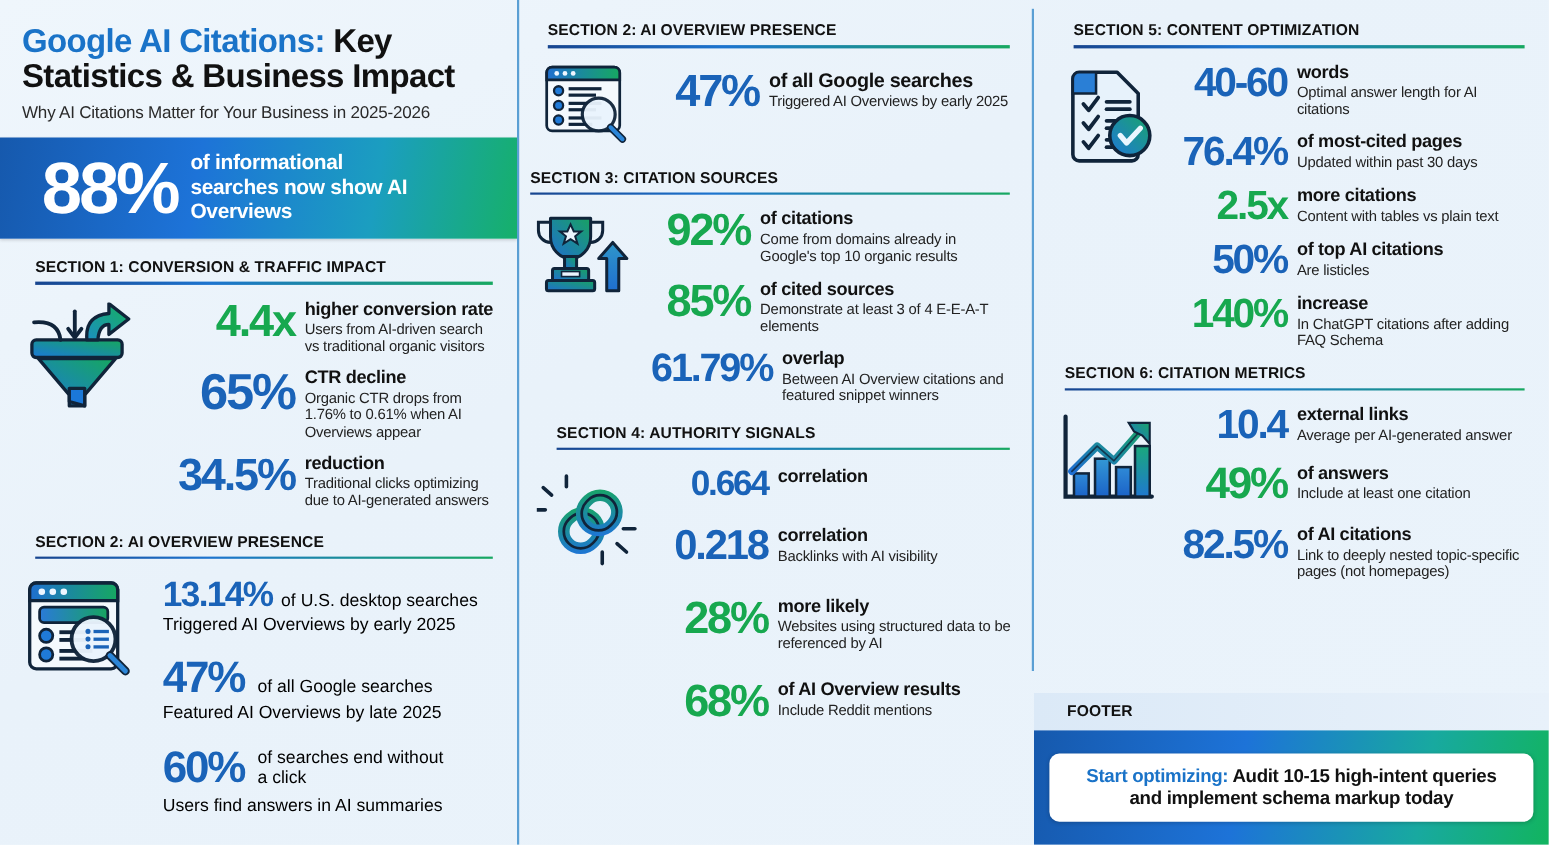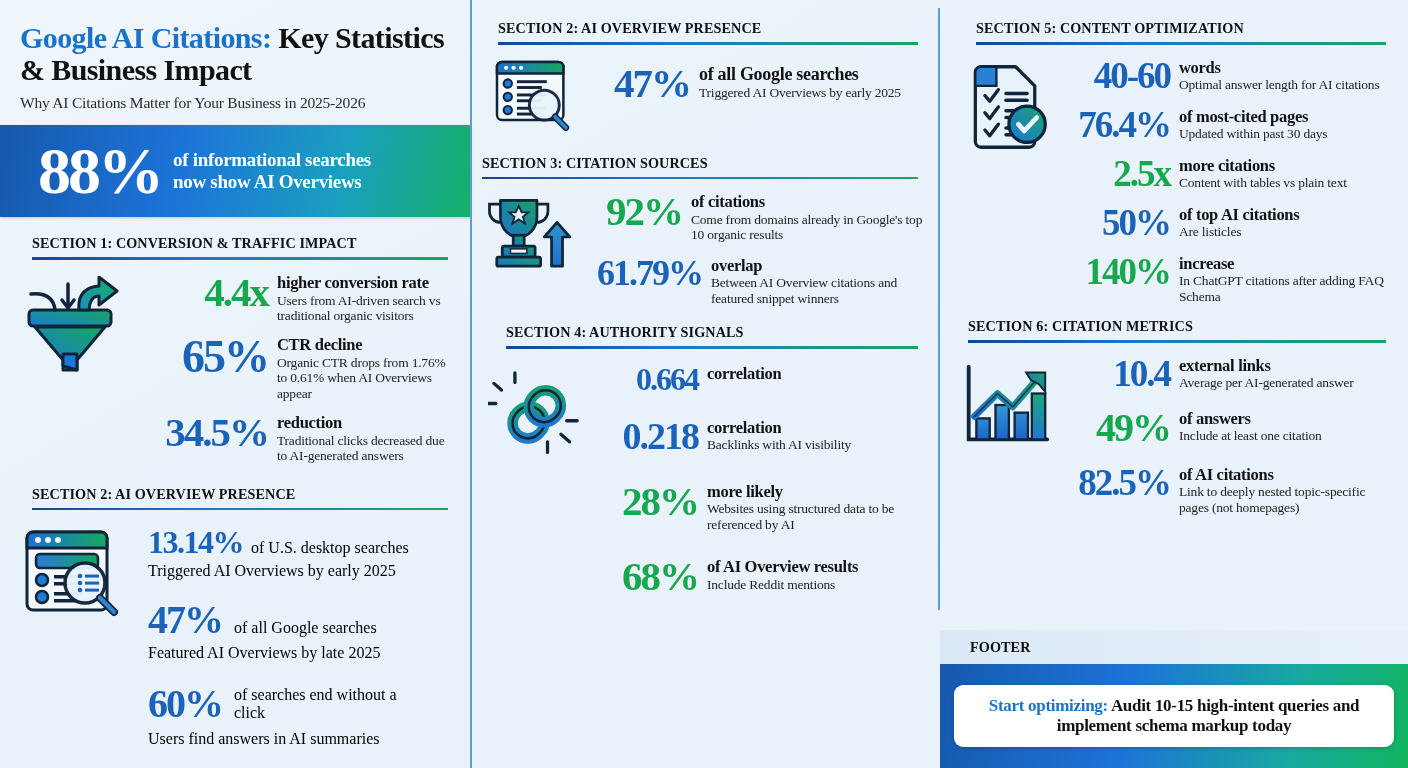--- a/index.html
+++ b/index.html
@@ -10,21 +10,21 @@
     overflow: hidden;
   }
   .page {
     position: relative;
     width: 1408px; height: 768px;
     background: linear-gradient(150deg, #eff6fc 0%, #e9f2fa 40%, #eaf3fb 100%);
     display: flex;
   }
 
   
-  .col { position: relative; height: 768px; font-family: Liberation Serif, serif; }
+  .col { position: relative; height: 768px; }
   .col-left   { width: 470px; }
   .col-mid    { width: 470px; }
   .col-right  { width: 468px; }
 
   .divider {
     position: absolute; top: 0; width: 2px;
     background: #5a9fd4;
   }
   .divider.d1 { left: 470px;  top: 0px;  height: 768px; }
   .divider.d2 { left: 938px;  top: 8px;  height: 602px; }
@@ -189,21 +189,21 @@
             <div class="body">
               <div class="head">CTR decline</div>
               <div class="desc">Organic CTR drops from 1.76% to 0.61% when AI Overviews appear</div>
             </div>
           </div>
 
           <div class="stat" style="margin-top:11px">
             <div class="num blue-num" style="width:118px">34.5%</div>
             <div class="body">
               <div class="head">reduction</div>
-              <div class="desc">Traditional clicks decreased due to AI-generated answers</div>
+              <div class="desc">Traditional clicks optimizing due to AI-generated answers</div>
             </div>
           </div>
 
         </div>
       </div>
     </div>
 
     <div style="margin-top:22px">
       <div class="section-head">
         <div class="sh-label">SECTION 2: AI OVERVIEW PRESENCE</div>
@@ -349,20 +349,27 @@
         <div class="stats-list">
 
           <div class="stat">
             <div class="num green-num" style="width:100px">92%</div>
             <div class="body">
               <div class="head">of citations</div>
               <div class="desc">Come from domains already in Google's top 10 organic results</div>
             </div>
           </div>
 
+          <div class="stat" style="margin-top:12px">
+            <div class="num green-num" style="width:100px">85%</div>
+            <div class="body">
+              <div class="head">of cited sources</div>
+              <div class="desc">Demonstrate at least 3 of 4 E-E-A-T elements</div>
+            </div>
+          </div>
 
           <div class="stat" style="margin-top:12px">
             <div class="num blue-num" style="width:120px;font-size:36px">61.79%</div>
             <div class="body">
               <div class="head">overlap</div>
               <div class="desc">Between AI Overview citations and featured snippet winners</div>
             </div>
           </div>
 
         </div>

